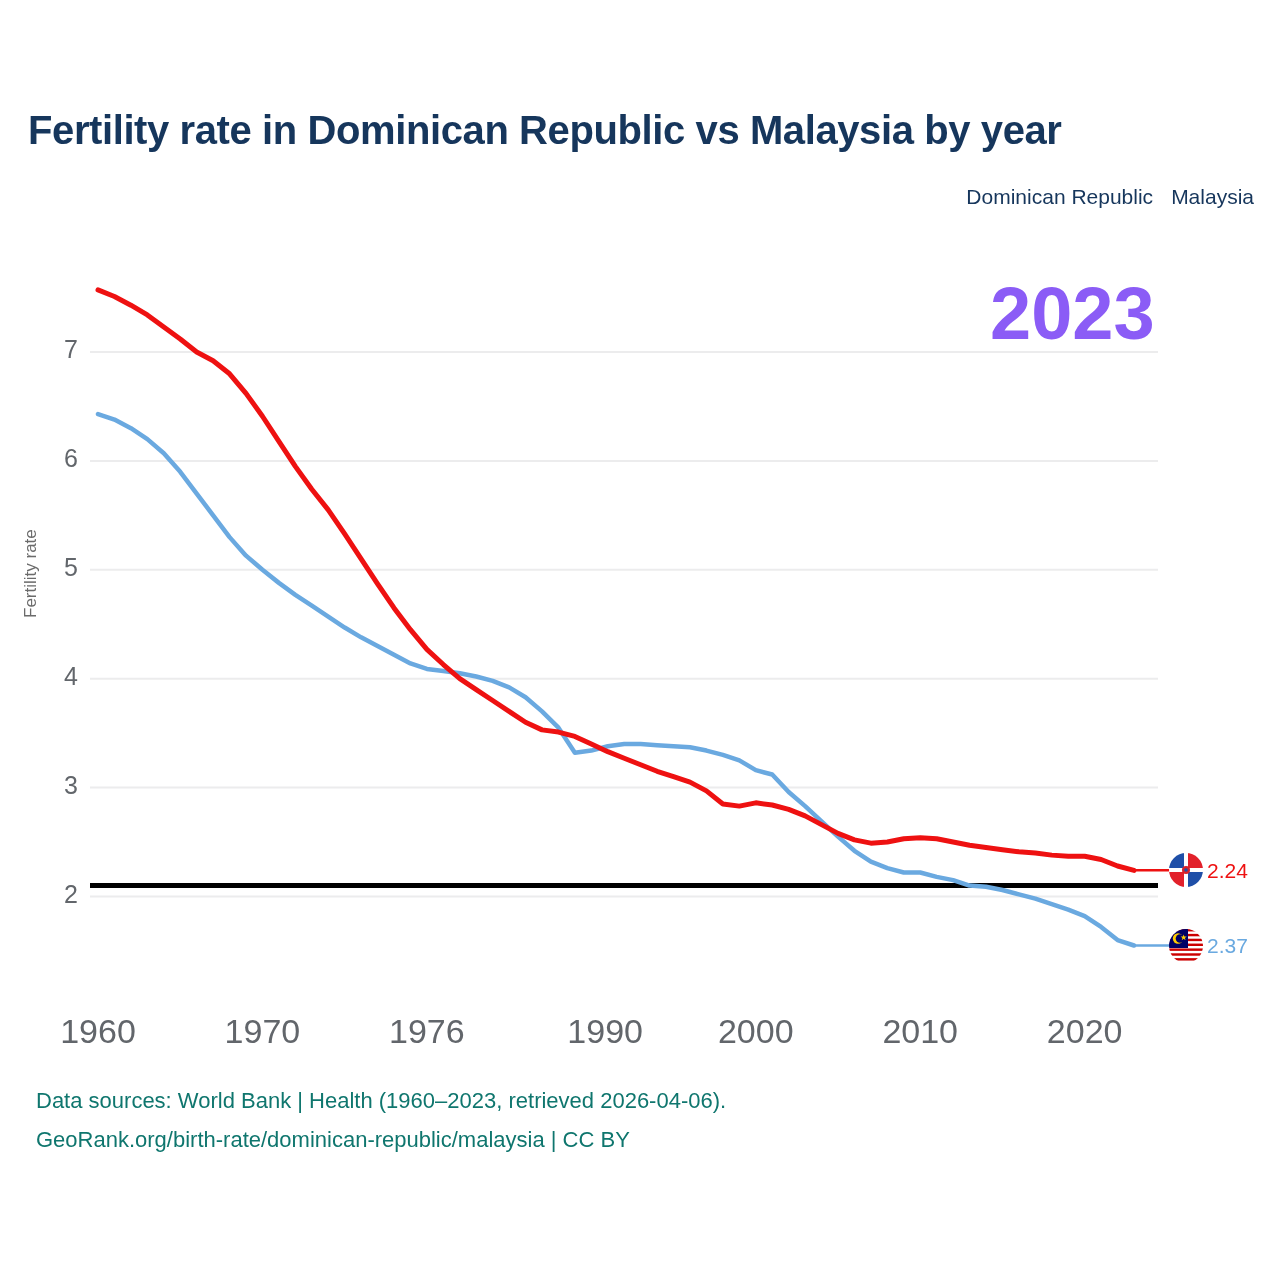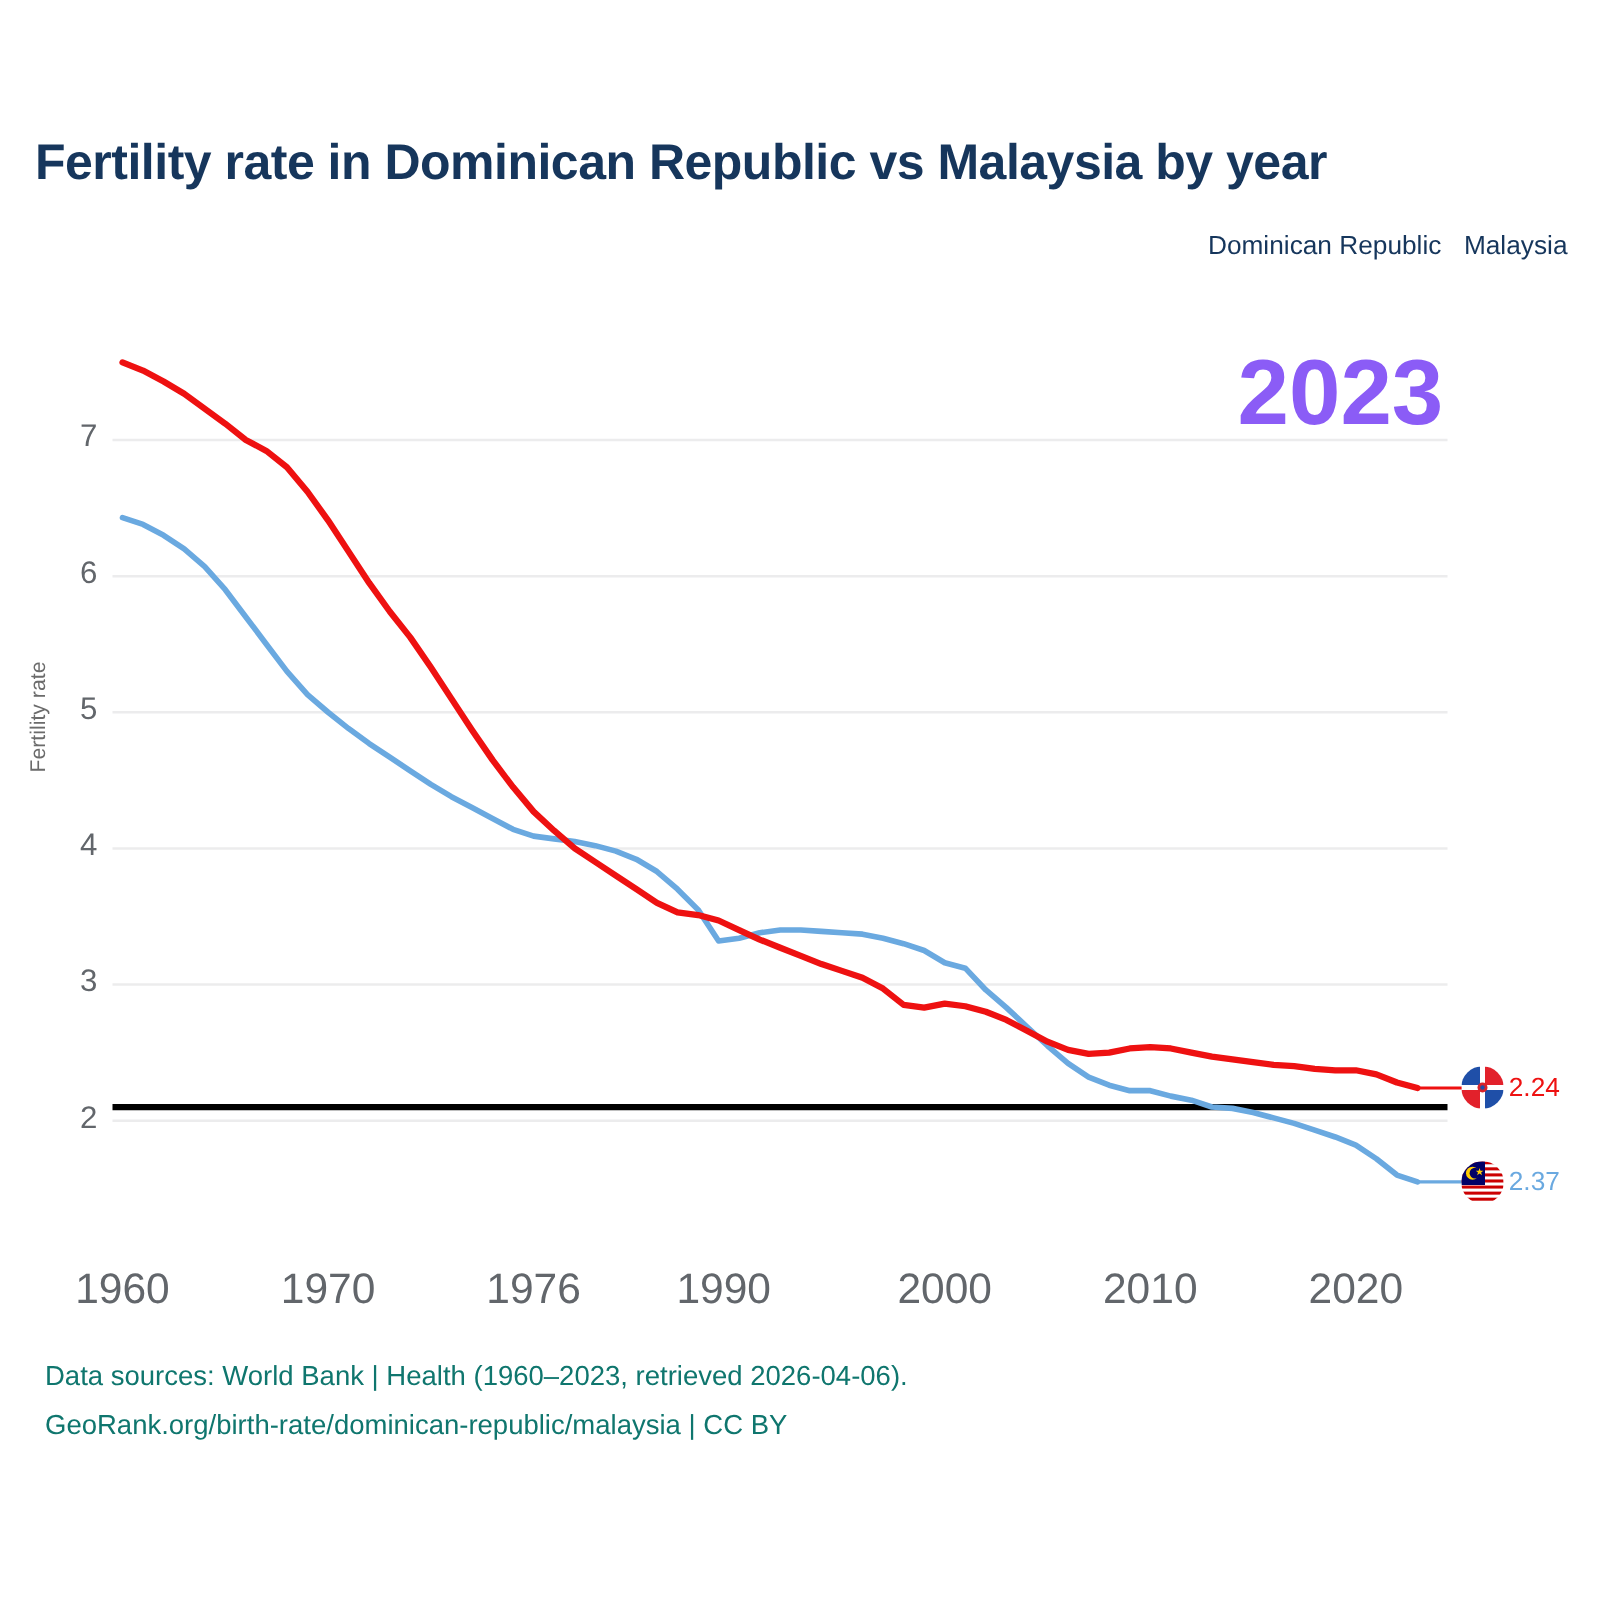--- a/index.html
+++ b/index.html
@@ -187,21 +187,21 @@
     <div class="y-tick" style="left: 48px; top: 443.9px;">6</div>
     <div class="y-tick" style="left: 48px; top: 552.8px;">5</div>
     <div class="y-tick" style="left: 48px; top: 661.7px;">4</div>
     <div class="y-tick" style="left: 48px; top: 770.6px;">3</div>
     <div class="y-tick" style="left: 48px; top: 879.5px;">2</div>
   </div>
 <div id="x-ticks">
     <div class="x-tick" style="left: 53px;">1960</div>
     <div class="x-tick" style="left: 217.444px;">1970</div>
     <div class="x-tick" style="left: 381.889px;">1976</div>
-    <div class="x-tick" style="left: 534px;">1990</div>
+    <div class="x-tick" style="left: 553px; text-align: right;">1990</div>
     <div class="x-tick" style="left: 710.778px;">2000</div>
     <div class="x-tick" style="left: 875.222px;">2010</div>
     <div class="x-tick" style="left: 1039.67px;">2020</div>
   </div>
 
 <div class="end-marker" id="end-marker-dr" style="left: 1169px; top: 853.364px;">
   <span class="flag-dot">
     <svg viewBox="0 0 34 34" width="34" height="34">
       <rect x="0" y="0" width="15" height="15" fill="#1f4fa8"></rect>
       <rect x="19" y="0" width="15" height="15" fill="#e2212b"></rect>

